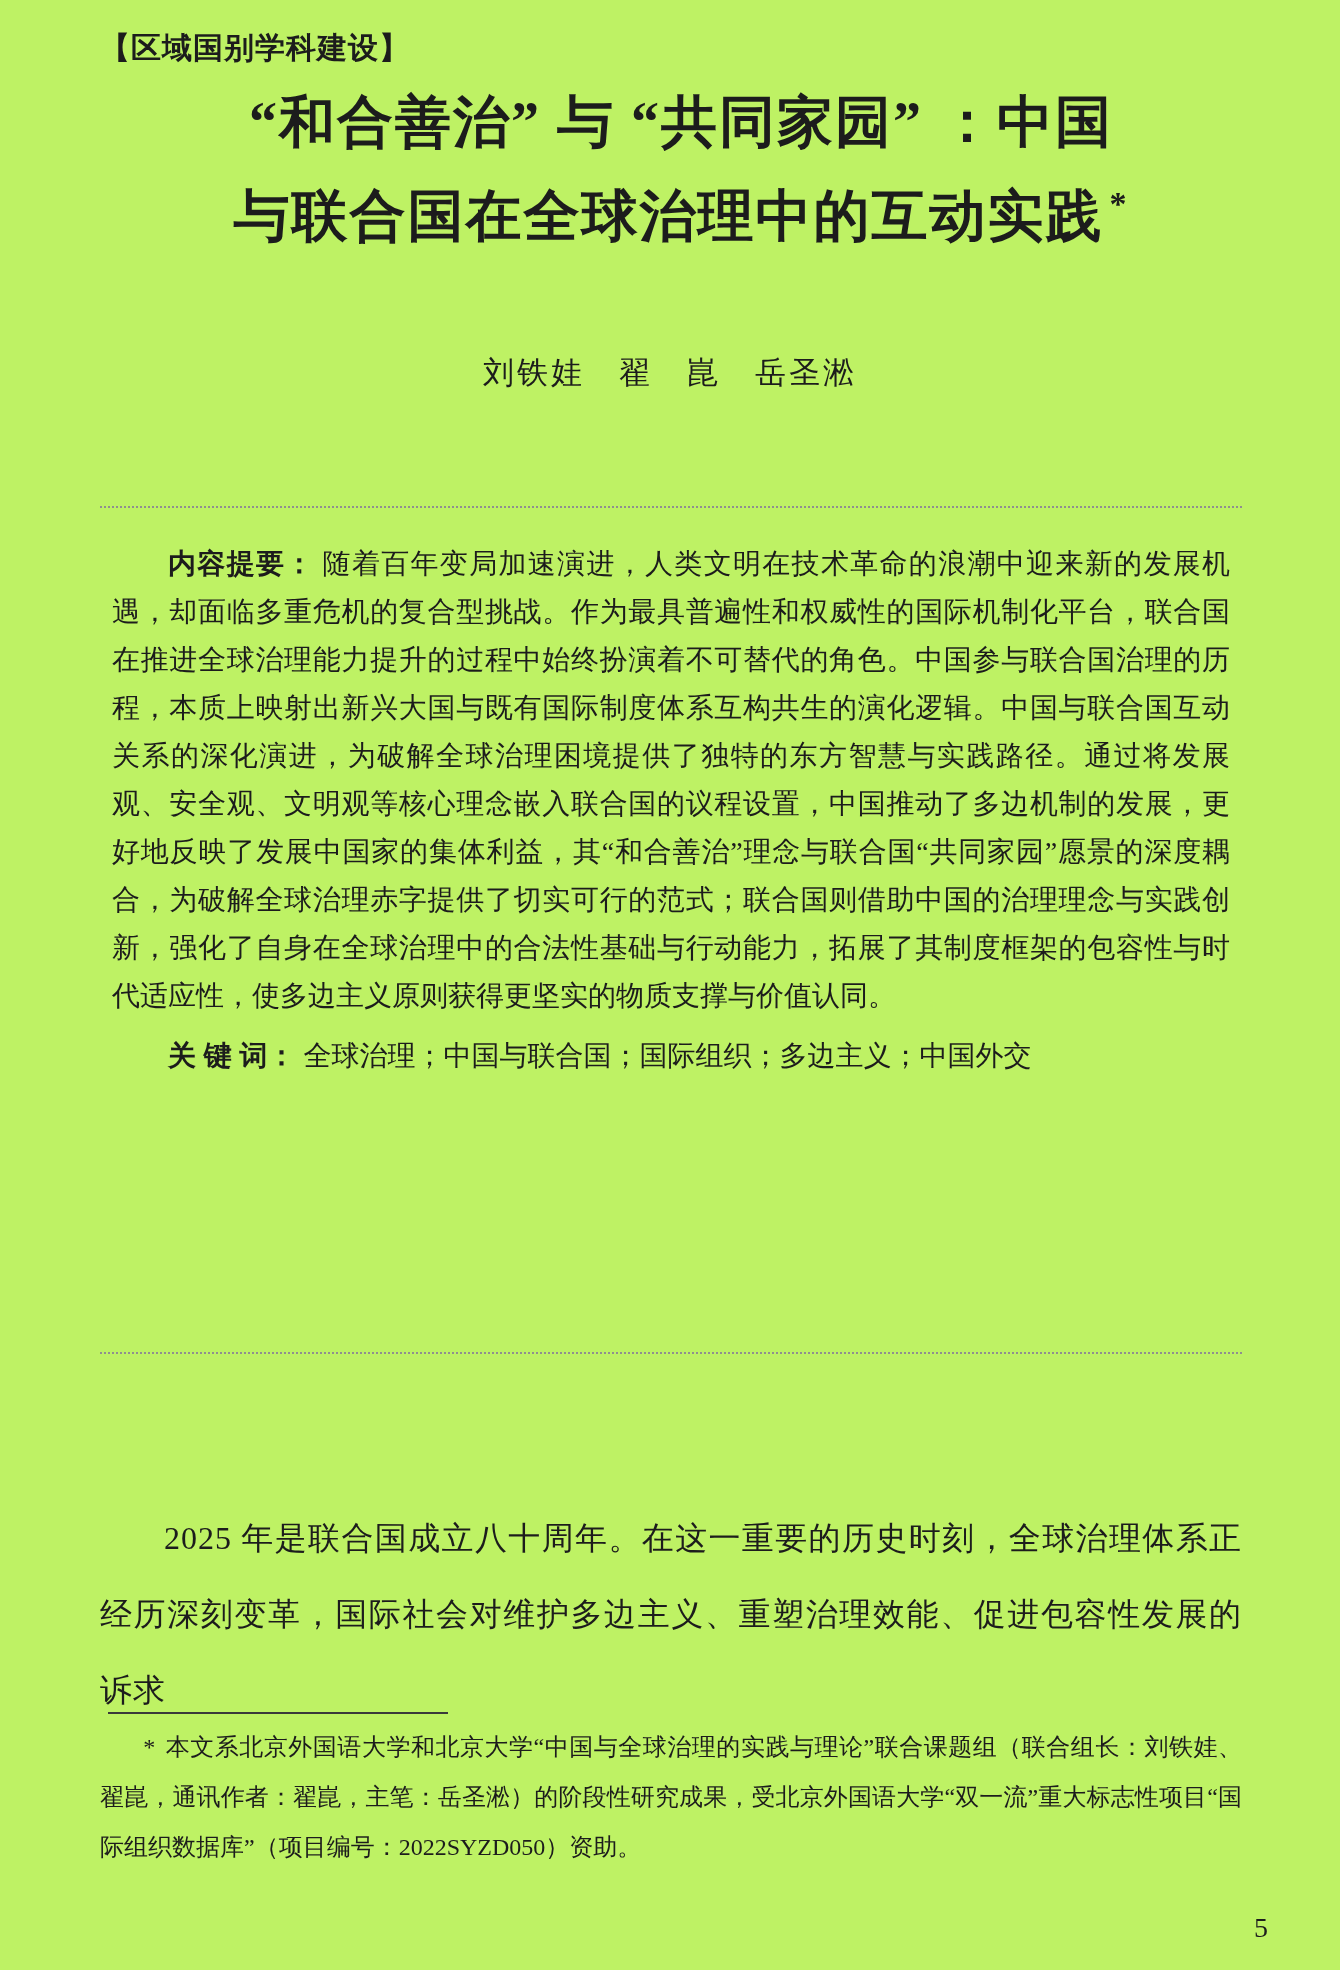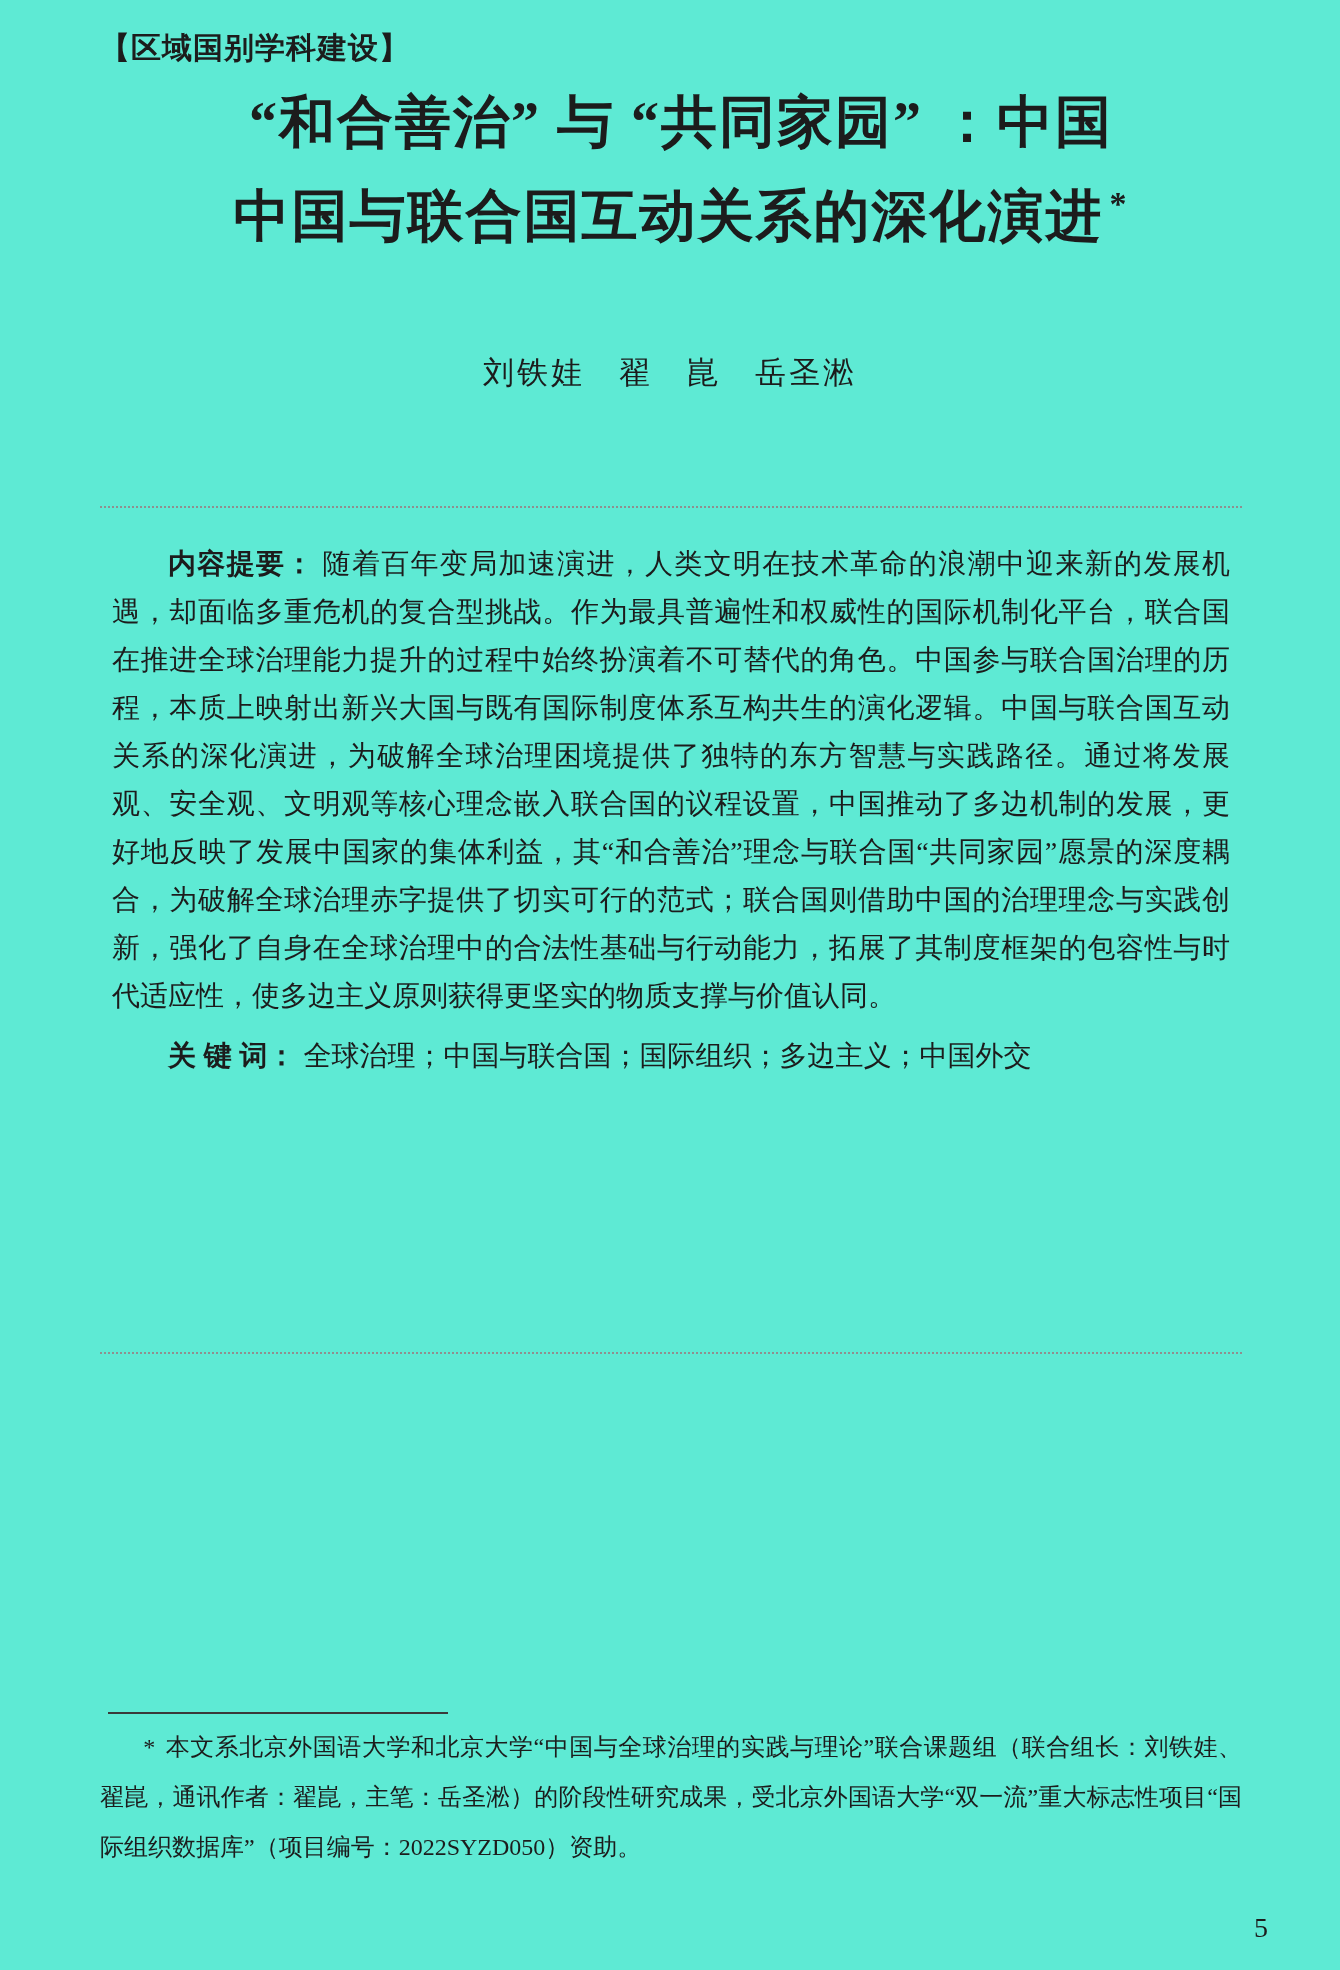--- a/index.html
+++ b/index.html
@@ -1,20 +1,20 @@
 <!DOCTYPE html>
 <html lang="zh"><head>
 <meta charset="utf-8">
 <style>
   html,body { margin:0; padding:0; background:#e8e8e8; }
   .page {
     position:relative;
     width:1340px; height:1970px;
     margin:0 auto;
-    background:#5eead4;
+    background:#bef264;
     color:#1c1c1c;
     font-family:"Liberation Serif","DejaVu Serif",serif;
     overflow:hidden;
   }
 
   .section-tag {
     position:absolute; left:100px; top:28px;
     font-size:30px; font-weight:bold;
     font-family:"Liberation Sans","DejaVu Sans",sans-serif;
     letter-spacing:1px;
@@ -85,34 +85,37 @@
 </style>
 </head>
 <body>
 
 <div class="page">
 
   <div class="section-tag">【区域国别学科建设】</div>
 
   <div class="title">
     <span>“和合善治” 与 “共同家园” ：中国</span><br>
-    <span>中国与联合国互动关系的深化演进</span><span class="fn-marker">*</span>
+    <span>与联合国在全球治理中的互动实践</span><span class="fn-marker">*</span>
   </div>
 
   <div class="authors">刘铁娃　翟　崑　岳圣淞</div>
 
   <div class="rule-dotted top"></div>
 
   <div class="meta-block">
     <p><span class="meta-label">内容提要：</span><span>随着百年变局加速演进，人类文明在技术革命的浪潮中迎来新的发展机遇，却面临多重危机的复合型挑战。作为最具普遍性和权威性的国际机制化平台，联合国在推进全球治理能力提升的过程中始终扮演着不可替代的角色。中国参与联合国治理的历程，本质上映射出新兴大国与既有国际制度体系互构共生的演化逻辑。中国与联合国互动关系的深化演进，为破解全球治理困境提供了独特的东方智慧与实践路径。通过将发展观、安全观、文明观等核心理念嵌入联合国的议程设置，中国推动了多边机制的发展，更好地反映了发展中国家的集体利益，其“和合善治”理念与联合国“共同家园”愿景的深度耦合，为破解全球治理赤字提供了切实可行的范式；联合国则借助中国的治理理念与实践创新，强化了自身在全球治理中的合法性基础与行动能力，拓展了其制度框架的包容性与时代适应性，使多边主义原则获得更坚实的物质支撑与价值认同。</span></p>
     <p><span class="meta-label">关 键 词：</span><span>全球治理；中国与联合国；国际组织；多边主义；中国外交</span></p>
   </div>
 
   <div class="rule-dotted bottom"></div>
 
+  <div class="body-text">
+    <p>2025 年是联合国成立八十周年。在这一重要的历史时刻，全球治理体系正经历深刻变革，国际社会对维护多边主义、重塑治理效能、促进包容性发展的诉求</p>
+  </div>
 
   <div class="footnote-rule"></div>
 
   <div class="footnote">
     <p><span class="fn-star">*</span><span>本文系北京外国语大学和北京大学“中国与全球治理的实践与理论”联合课题组（联合组长：刘铁娃、翟崑，通讯作者：翟崑，主笔：岳圣淞）的阶段性研究成果，受北京外国语大学“双一流”重大标志性项目“国际组织数据库”（项目编号：2022SYZD050）资助。</span></p>
   </div>
 
   <div class="page-number">5</div>
 
 </div>

